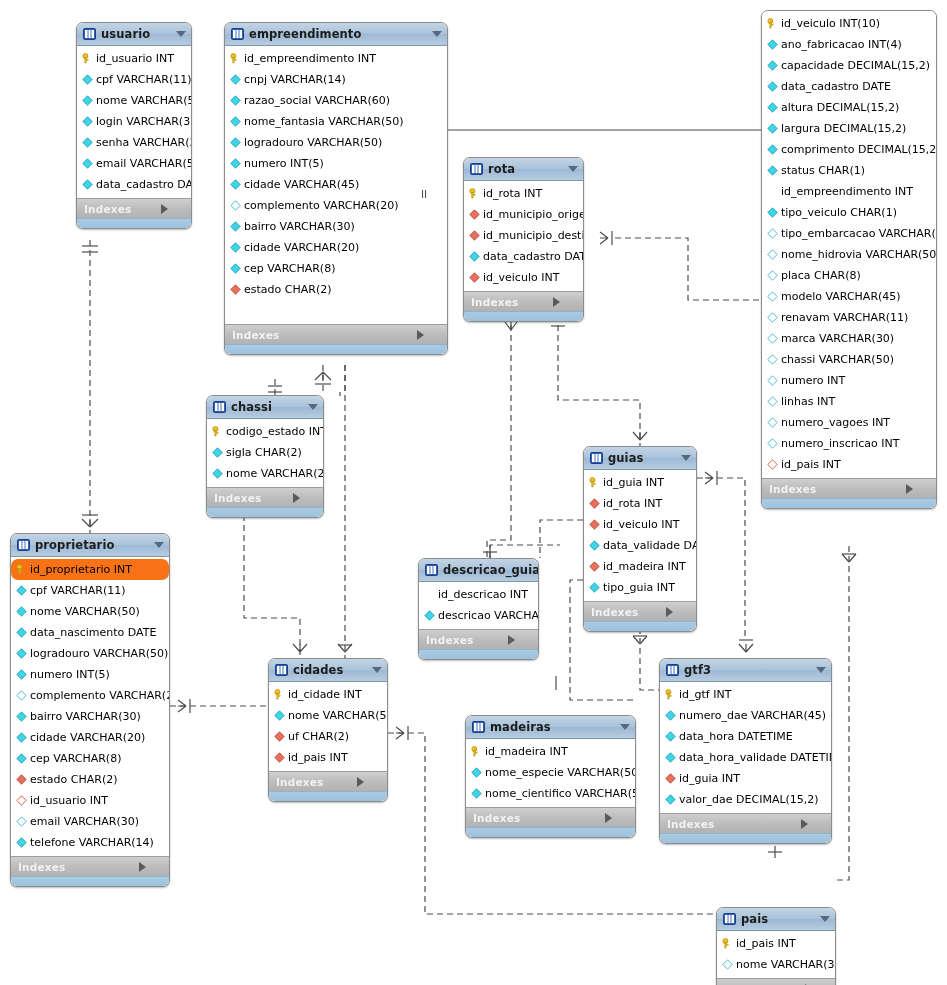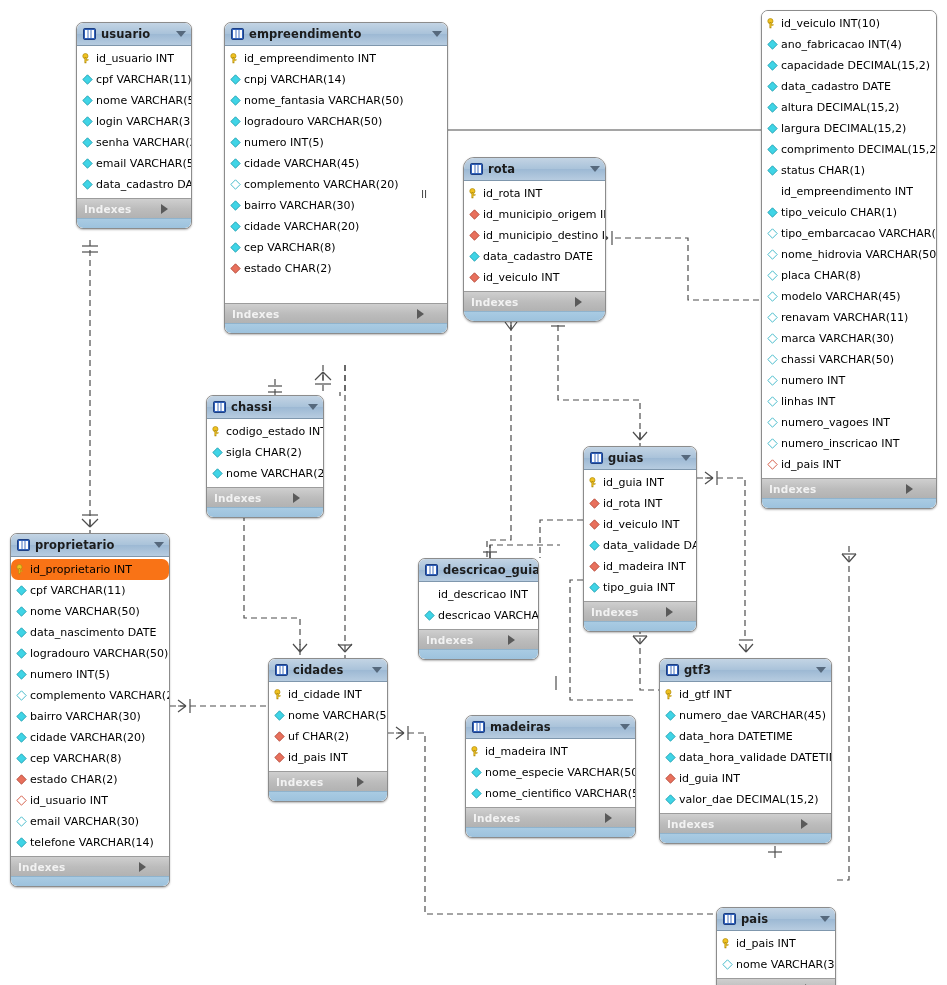--- a/index.html
+++ b/index.html
@@ -354,20 +354,28 @@
               </svg>
             </span>
             <span class="col-lbl">cnpj VARCHAR(14)</span>
           </div>
           <div class="col">
             <span class="dia">
               <svg width="11" height="11" viewBox="0 0 11 11">
                 <polygon points="5.5,0.8 10.2,5.5 5.5,10.2 0.8,5.5" fill="#3fd4e6" stroke="#1f9fb0" stroke-width="0.9"></polygon>
               </svg>
             </span>
+            <span class="col-lbl">razao_social VARCHAR(60)</span>
+          </div>
+          <div class="col">
+            <span class="dia">
+              <svg width="11" height="11" viewBox="0 0 11 11">
+                <polygon points="5.5,0.8 10.2,5.5 5.5,10.2 0.8,5.5" fill="#3fd4e6" stroke="#1f9fb0" stroke-width="0.9"></polygon>
+              </svg>
+            </span>
             <span class="col-lbl">nome_fantasia VARCHAR(50)</span>
           </div>
           <div class="col">
             <span class="dia">
               <svg width="11" height="11" viewBox="0 0 11 11">
                 <polygon points="5.5,0.8 10.2,5.5 5.5,10.2 0.8,5.5" fill="#3fd4e6" stroke="#1f9fb0" stroke-width="0.9"></polygon>
               </svg>
             </span>
             <span class="col-lbl">logradouro VARCHAR(50)</span>
           </div>
@@ -612,21 +620,21 @@
             </span>
             <span class="col-lbl">id_pais INT</span>
           </div>
         </div>
         <div class="idx">
           <span class="idx-lbl">Indexes</span>
           <span class="idx-arrow"></span>
         </div>
         <div class="foot"></div>
       </div>
-      <div class="tbl" style="left: 463px; top: 157px; width: 143px; border-radius: 11px;">
+      <div class="tbl" style="left: 463px; top: 157px; width: 121px;">
         <div class="tbl-hd">
           <span class="tbl-ico">
             <svg width="13" height="12" viewBox="0 0 13 12">
               <rect x="0.5" y="0.5" width="12" height="11" rx="1.2" fill="#3060b8" stroke="#1d3f83" stroke-width="1"></rect>
               <rect x="2" y="2" width="9" height="8" fill="#ffffff"></rect>
               <line x1="5" y1="2" x2="5" y2="10" stroke="#3060b8" stroke-width="0.9"></line>
               <line x1="8" y1="2" x2="8" y2="10" stroke="#3060b8" stroke-width="0.9"></line>
             </svg>
           </span>
           <span class="tbl-name">rota</span>

